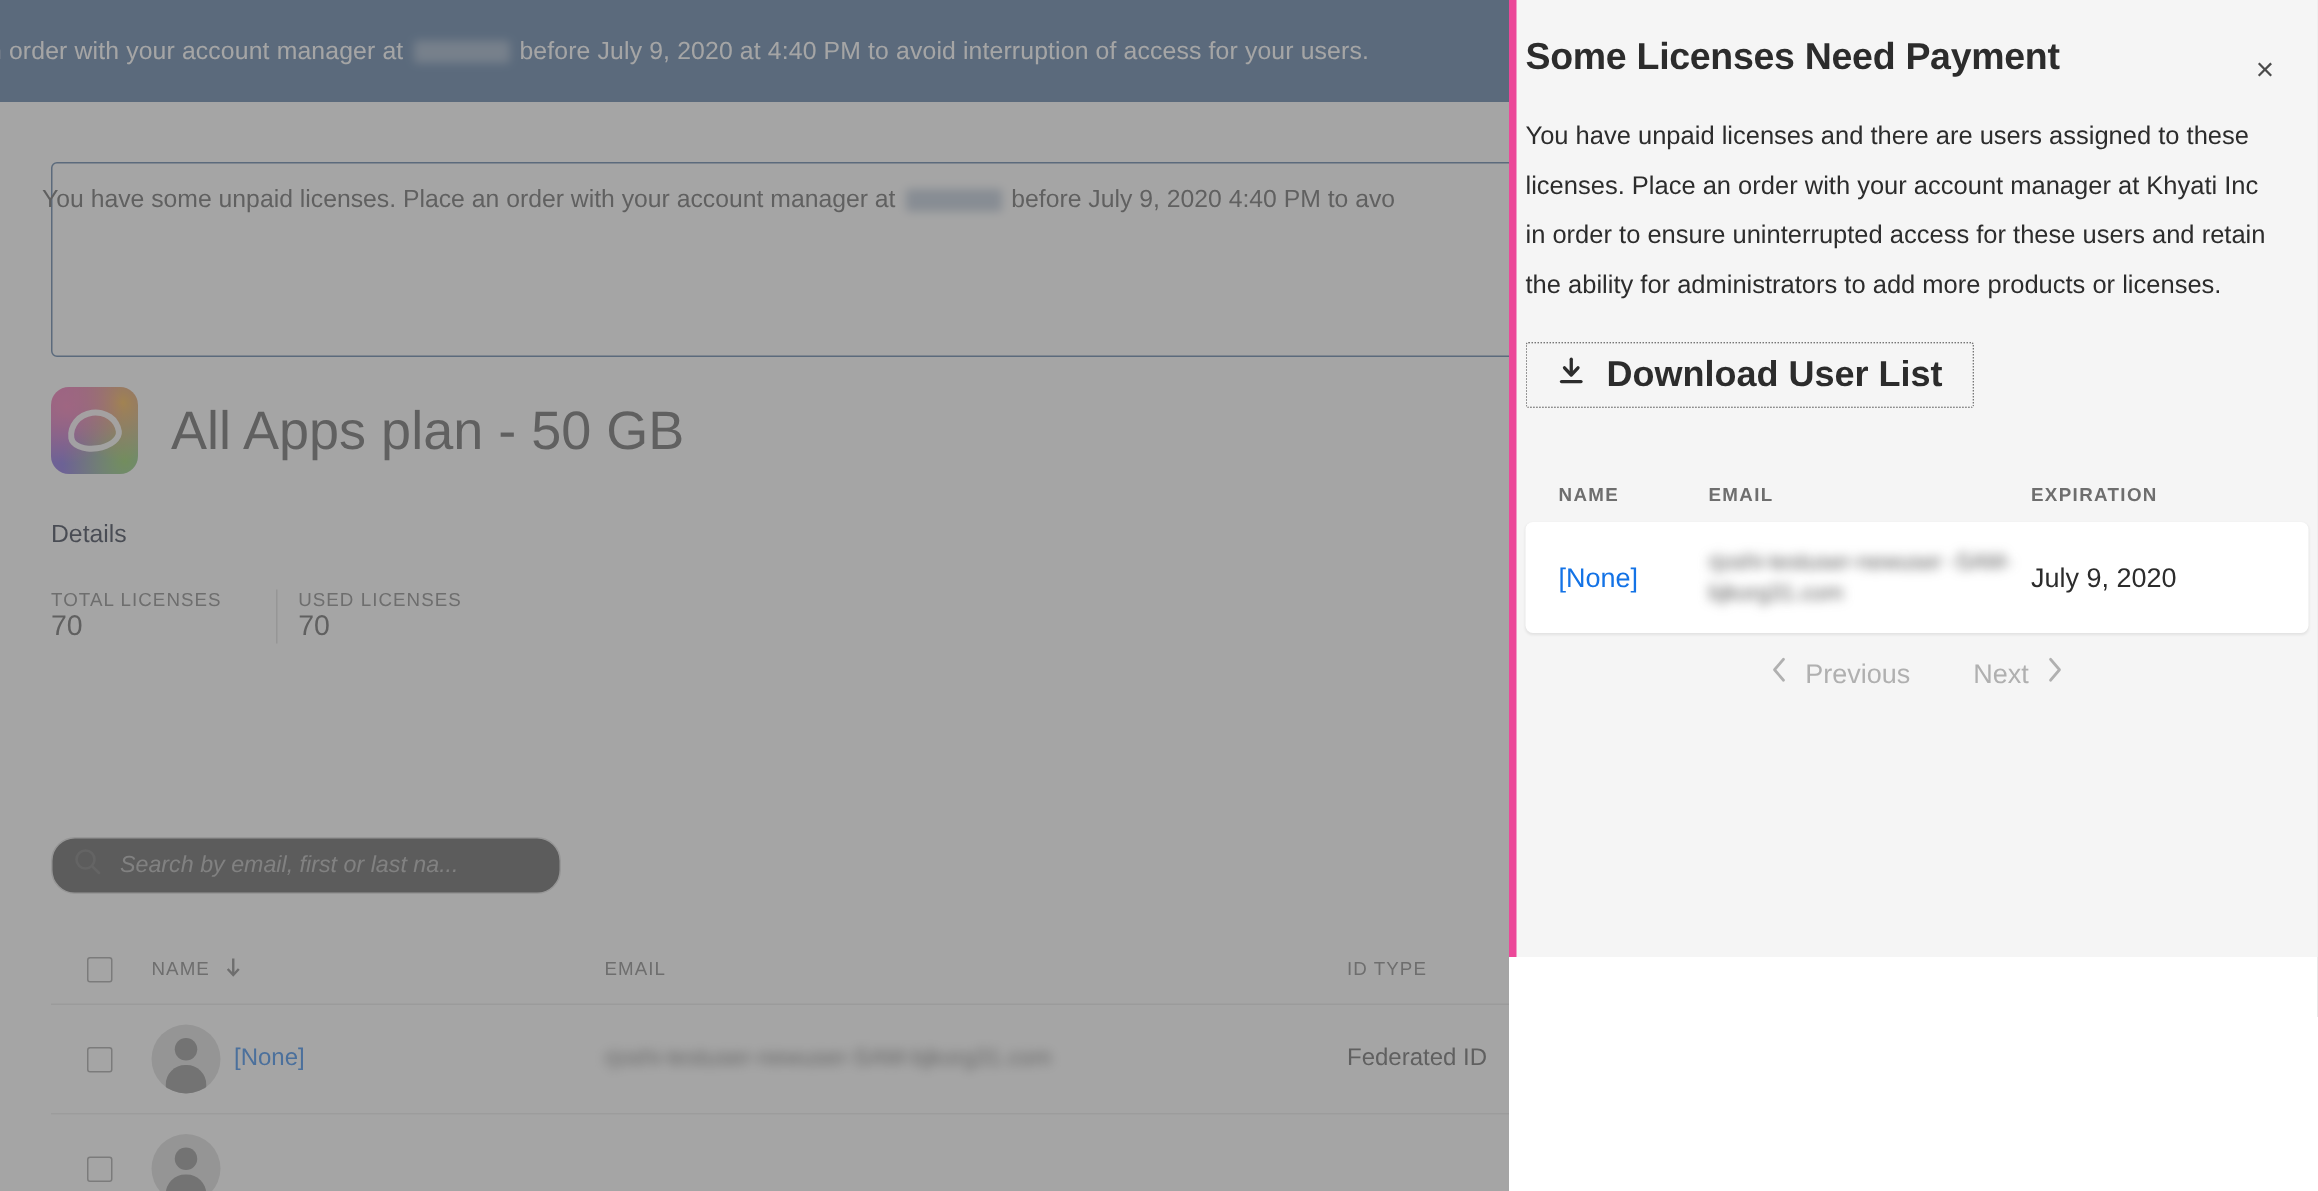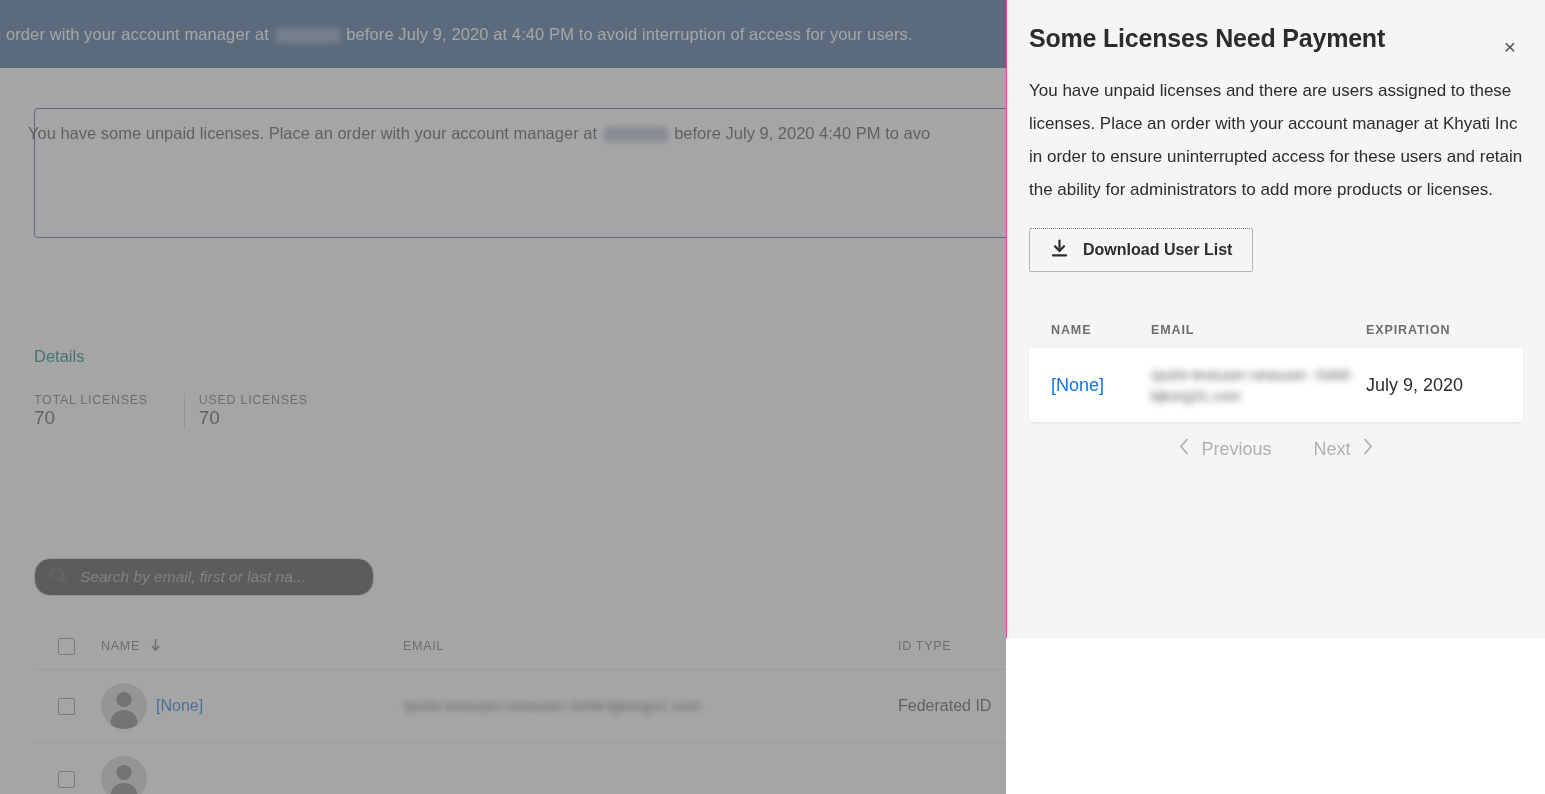--- a/index.html
+++ b/index.html
@@ -121,21 +121,21 @@
     font-size: 36px;
     color: #4b4b4b;
     font-weight: 400;
     white-space: nowrap;
   }
 
   .details-link {
     position: absolute;
     left: 34px; top: 279px;
     font-size: 16.5px;
-    color: #0f766e;
+    color: #0f172a;
     cursor: pointer;
   }
 
   .stats {
     position: absolute;
     left: 34px; top: 325px;
     display: flex;
   }
   .stat {
     padding-right: 36px;
@@ -303,23 +303,23 @@
     pointer-events: none;
   }
 
   
   #side-panel {
     position: absolute;
     right: 0; top: 0;
     width: 539px;
     height: 638px;
     background: #f5f5f5;
-    border-left: 1px solid #ec4899;
-    box-sizing: border-box;
-    padding: 0 22px;
+    border-left: 5px solid #ec4899;
+    box-sizing: border-box;
+    padding: 0 6px;
   }
   .panel-title {
     margin: 24px 0 0 0;
     font-size: 25px;
     font-weight: 700;
     color: #2c2c2c;
     letter-spacing: -.2px;
   }
   .panel-close {
     position: absolute;
@@ -343,21 +343,21 @@
   .dl-btn {
     margin-top: 22px;
     display: inline-flex;
     align-items: center;
     gap: 14px;
     height: 44px;
     padding: 0 20px;
     border: 1px dotted #777;
     border-radius: 2px;
     background: transparent;
-    font-size: 16px;
+    font-size: 24px;
     font-weight: 700;
     color: #2c2c2c;
     cursor: pointer;
     font-family: "Liberation Sans", sans-serif;
   }
 
   .panel-table-head {
     display: flex;
     margin-top: 51px;
     padding: 0 0 0 22px;
@@ -424,20 +424,24 @@
 
   <div class="page-body">
 
     <div class="alert-box"></div>
     <div class="alert-text">
       <span>You have some unpaid licenses. Place an order with your account manager at</span>
       <span class="redacted-dark"></span>
       <span>before July 9, 2020 4:40 PM to avo</span>
     </div>
 
+    <div class="plan-header">
+      <div class="cc-icon"></div>
+      <div class="plan-title">All Apps plan - 50 GB</div>
+    </div>
 
     <div class="details-link">Details</div>
 
     <div class="stats">
       <div class="stat">
         <div class="stat-label">TOTAL LICENSES</div>
         <div class="stat-value">
           <span>70</span>
         </div>
       </div>

